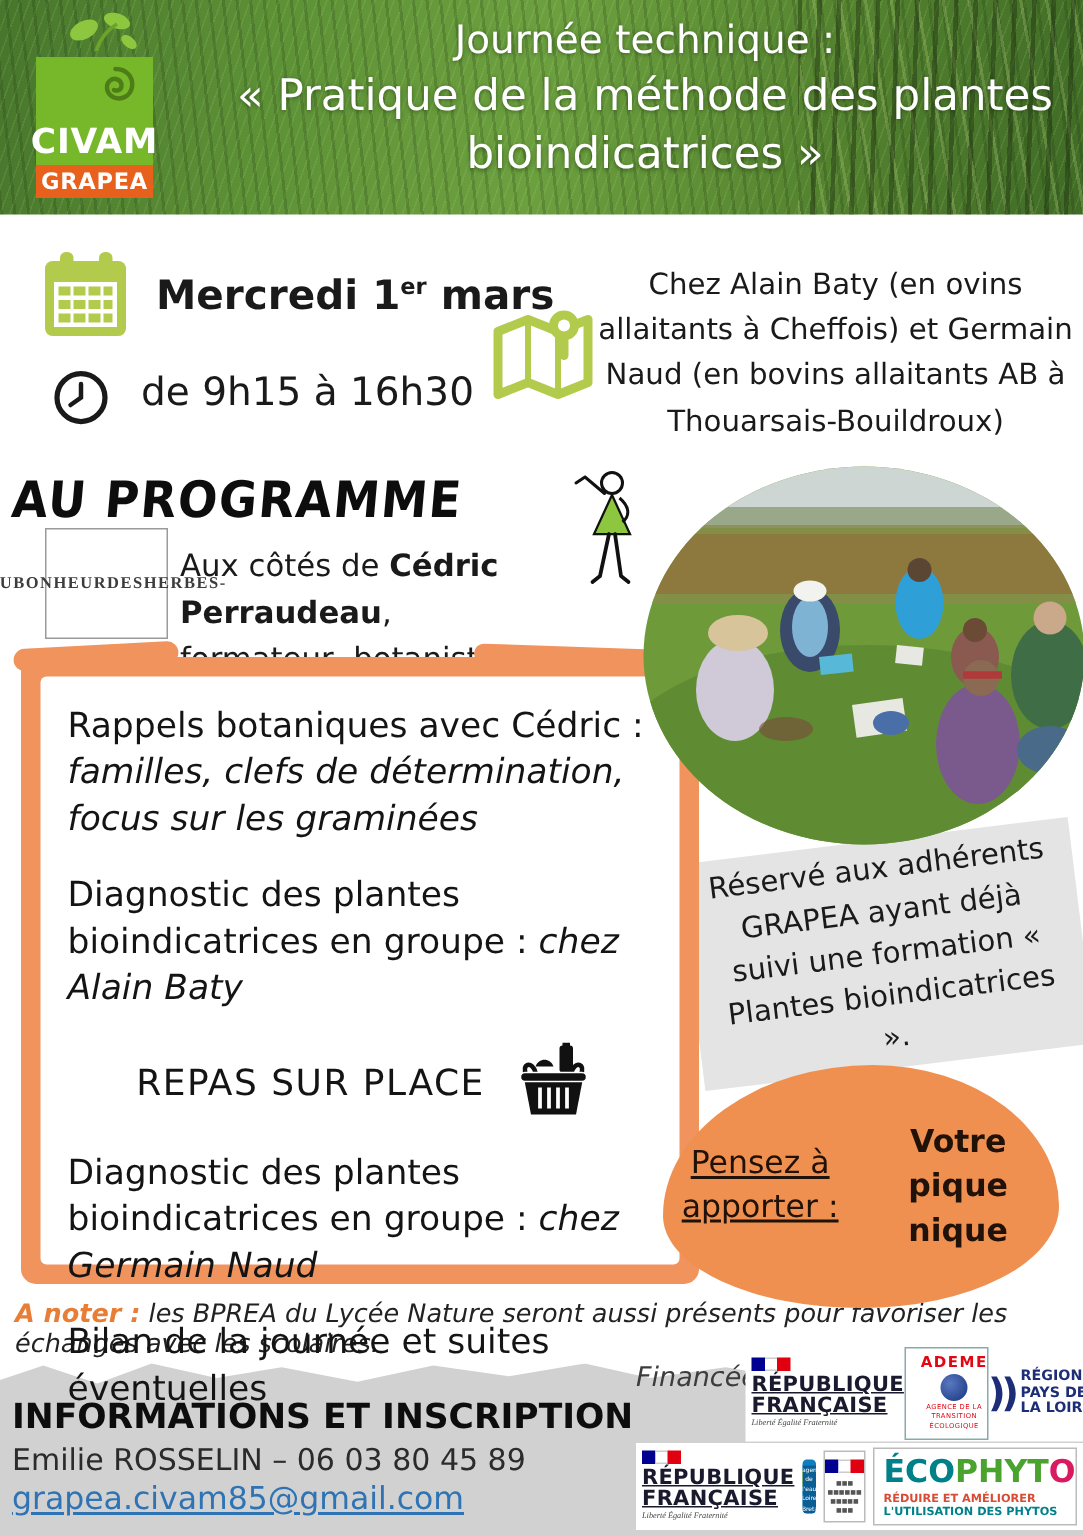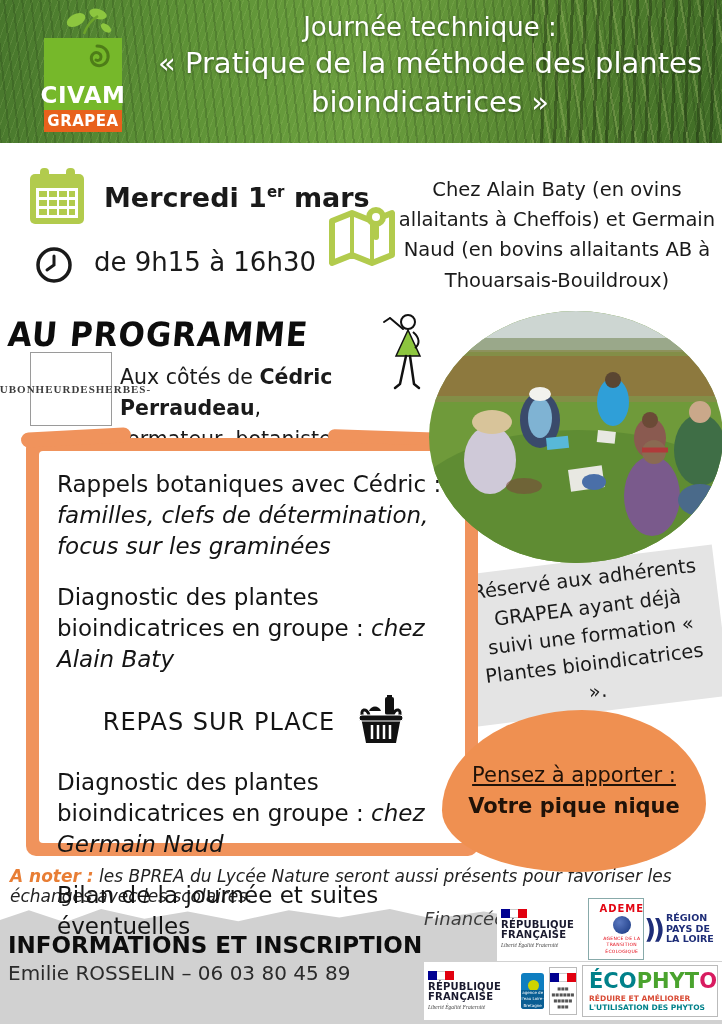--- a/index.html
+++ b/index.html
@@ -16,21 +16,21 @@
   .banner .stalks{position:absolute;right:0;top:0;width:190px;height:143px;
     background:repeating-linear-gradient(92deg,rgba(30,48,16,.45) 0 3px,transparent 3px 13px),
                repeating-linear-gradient(80deg,rgba(190,210,130,.25) 0 2px,transparent 2px 17px);}
   .banner-title{position:absolute;left:150px;top:10px;width:560px;text-align:center;color:#ffffff;
     text-shadow:0 1px 3px rgba(20,40,10,.5);line-height:1.32;}
   .banner-title .t1{font-size:26px;}
   .banner-title .t2{font-size:29px;}
   .banner-title .t3{font-size:29px;}
 
   
-  .civam{position:absolute;left:24px;top:4px;width:80px;text-align:center;margin-left:20px;}
+  .civam{position:absolute;left:24px;top:4px;width:80px;text-align:center;}
   .civam .leaves{height:30px;}
   .civam .sq{position:relative;width:78px;height:72px;background:#76b82a;color:#fff;
     display:flex;align-items:flex-end;justify-content:center;}
   .civam .sq .word{font-size:23px;font-weight:800;letter-spacing:.5px;margin-bottom:2px;}
   .civam .swirl{position:absolute;top:2px;right:8px;}
   .civam .bar{width:78px;height:22px;background:#e8611c;color:#fff;font-size:15px;font-weight:700;
     display:flex;align-items:center;justify-content:center;letter-spacing:.5px;}
 
   
   .when-date{position:absolute;left:104px;top:182px;font-size:27px;color:#1a1a1a;font-weight:600;}
@@ -49,39 +49,39 @@
     border:1px solid #9a9a9a;display:flex;flex-direction:row;align-items:center;justify-content:center;
     font-family:"Liberation Serif","DejaVu Serif",serif;font-weight:700;color:#3c3c3c;font-size:11px;
     line-height:1.35;letter-spacing:1px;text-align:center;}
   .intro{position:absolute;left:120px;top:362px;width:280px;font-size:20.5px;color:#1a1a1a;line-height:1.5;}
   .stick{position:absolute;left:382px;top:312px;}
 
   
   .photo{position:absolute;left:428px;top:310px;width:296px;height:254px;z-index:3;}
 
   
-  .prog-box{position:absolute;left:26px;top:438px;width:452px;height:418px;background:#f0935c;
+  .prog-box{position:absolute;left:14px;top:438px;width:452px;height:418px;background:#f0935c;
     border-radius:10px;z-index:2;}
   .prog-box::before{content:"";position:absolute;left:-5px;top:-8px;width:110px;height:15px;
     background:#f0935c;transform:rotate(-3deg);border-radius:8px;}
   .prog-box::after{content:"";position:absolute;right:30px;top:-7px;width:120px;height:13px;
     background:#f0935c;transform:rotate(2deg);border-radius:8px;}
   .prog-inner{position:absolute;left:13px;top:13px;right:13px;bottom:13px;background:#ffffff;
     border-radius:4px;padding:18px 14px 0 18px;box-sizing:border-box;}
   .prog-item{font-size:23px;color:#141414;line-height:1.35;margin-bottom:20px;}
   .prog-item .it{font-style:italic;}
   .meal-row{display:flex;align-items:center;justify-content:center;gap:22px;margin:2px 0 18px 0;}
   .meal-label{font-size:24px;color:#141414;letter-spacing:1px;}
 
   
   .reserved{position:absolute;left:460px;top:560px;width:262px;height:152px;background:#e4e4e4;
     transform:rotate(-7deg);z-index:1;display:flex;align-items:center;justify-content:center;
     text-align:center;font-size:19.5px;color:#1a1a1a;line-height:1.45;padding:10px 14px;box-sizing:border-box;}
   .bring{position:absolute;left:442px;top:710px;width:264px;height:162px;background:#ef9051;z-index:4;
-    border-radius:53% 47% 50% 50% / 62% 58% 42% 38%;display:flex;flex-direction:column;align-items:center;
+    border-radius:53% 47% 50% 50% / 62% 58% 42% 38%;display:flex;flex-direction:row;align-items:center;
     justify-content:center;text-align:center;color:#201208;line-height:1.4;}
   .bring .b-title{font-size:21px;text-decoration:underline;margin-bottom:2px;}
   .bring .b-items{font-size:20px;width:210px;}
   .bring .b-bold{font-size:21px;font-weight:800;}
 
   
   .note{position:absolute;left:10px;top:866px;width:708px;font-size:17px;font-style:italic;color:#222;}
   .note .lbl{color:#e87e35;font-weight:700;margin-top:32px;}
 
   
@@ -93,21 +93,21 @@
   .funded{position:absolute;left:424px;top:906px;font-size:18px;font-style:italic;color:#3c3c3c;z-index:6;line-height:1.4;}
 
   .logo-row1{position:absolute;left:497px;top:897px;width:225px;height:64px;background:#fff;z-index:6;
     display:flex;align-items:center;justify-content:space-between;padding:2px 4px;box-sizing:border-box;}
   .logo-row2{position:absolute;left:424px;top:962px;width:298px;height:58px;background:#fff;z-index:6;
     display:flex;align-items:center;gap:5px;padding:2px 4px;box-sizing:border-box;}
 
   .rf-logo{display:flex;flex-direction:column;line-height:1;}
   .rf-flag{width:26px;height:9px;display:flex;margin-bottom:2px;}
   .rf-flag i{flex:1;} .rf-flag .b{background:#000091;} .rf-flag .w{background:#fff;border-top:1px solid #ccc;border-bottom:1px solid #ccc;} .rf-flag .r{background:#e1000f;}
-  .rf-name{font-size:10px;font-weight:800;color:#1a1a2e;letter-spacing:.2px;}
+  .rf-name{font-size:14px;font-weight:800;color:#1a1a2e;letter-spacing:.2px;text-decoration:underline;}
   .rf-motto{font-size:5.5px;font-style:italic;font-family:"Liberation Serif","DejaVu Serif",serif;color:#444;margin-top:2px;line-height:1.3;}
 
   .ademe{width:56px;height:62px;border:1px solid #8aa;display:flex;flex-direction:column;align-items:center;justify-content:center;box-sizing:border-box;padding-left:11px;}
   .ademe .a-name{color:#e30613;font-weight:800;font-size:10px;letter-spacing:1px;}
   .ademe .a-globe{width:18px;height:18px;border-radius:50%;background:radial-gradient(circle at 35% 35%,#5a78c0,#16357e);margin:2px 0;}
   .ademe .a-sub{color:#e30613;font-size:4.5px;text-align:center;line-height:1.4;letter-spacing:.3px;}
 
   .region{display:flex;align-items:center;gap:4px;}
   .region .r-mark{color:#1e2d78;font-weight:900;font-size:26px;letter-spacing:-3px;}
   .region .r-text{color:#1e2d78;font-weight:800;font-size:9.5px;line-height:1.15;}
@@ -284,20 +284,21 @@
     <div class="b-bold">Votre pique nique</div>
   </div>
 
   <div class="note">
     <span class="lbl">A noter :</span><span> les BPREA du Lycée Nature seront aussi présents pour favoriser les échanges avec les scolaires.</span>
   </div>
 
   <div class="footer"></div>
   <div class="info-title">INFORMATIONS ET INSCRIPTION</div>
   <div class="info-contact">Emilie ROSSELIN – 06 03 80 45 89</div>
+  <a class="info-email">grapea.civam85@gmail.com</a>
   <div class="funded">Financée par :</div>
 
   <div class="logo-row1">
     <div class="rf-logo">
       <div class="rf-flag">
           <i class="b"></i>
           <i class="w"></i>
           <i class="r"></i>
         </div>
       <div class="rf-name">RÉPUBLIQUE FRANÇAISE</div>

